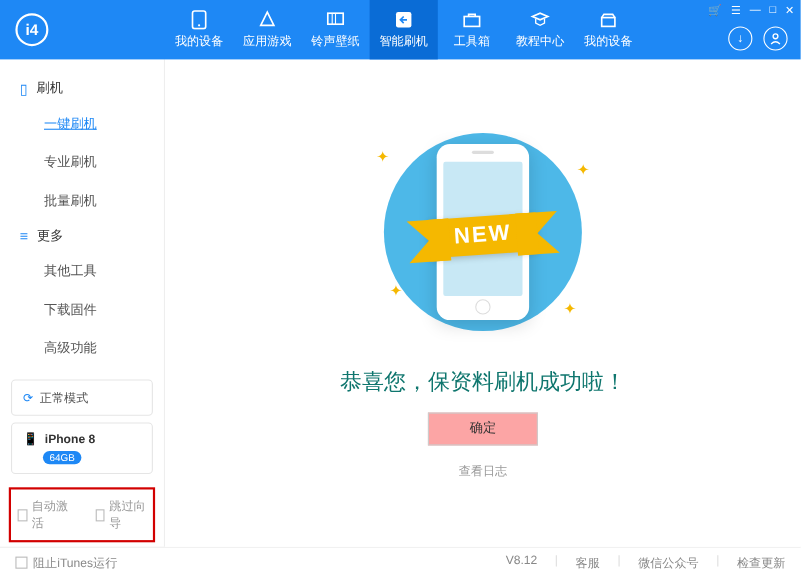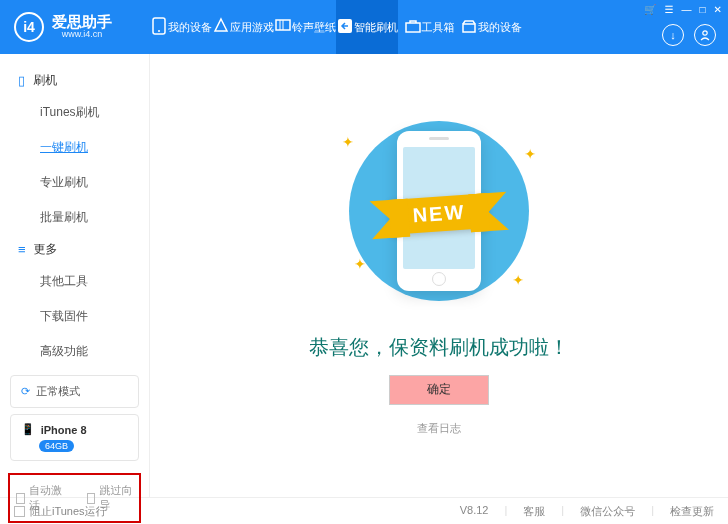--- a/index.html
+++ b/index.html
@@ -5,21 +5,21 @@
 * { margin: 0; padding: 0; box-sizing: border-box; font-family: "Microsoft YaHei", sans-serif; }
 body { width: 728px; height: 524px; background: #fff; overflow: hidden; }
 
 .header { height: 54px; background: #1e88f5; display: flex; align-items: center; color: #fff; position: relative; }
 .logo-area { display: flex; align-items: center; padding: 0 14px; width: 150px; text-align: center; }
 .logo-circle { width: 30px; height: 30px; border: 2px solid #fff; border-radius: 50%; display: flex; align-items: center; justify-content: center; font-weight: bold; font-size: 14px; }
 .logo-text { margin-left: 8px; }
 .logo-title { font-size: 15px; font-weight: bold; line-height: 1; }
 .logo-sub { font-size: 9px; opacity: 0.9; line-height: 1.2; }
 .nav { display: flex; height: 100%; }
-.nav-item { width: 62px; display: flex; flex-direction: row; align-items: center; justify-content: center; font-size: 11px; cursor: pointer; }
+.nav-item { width: 62px; display: flex; flex-direction: column; align-items: center; justify-content: center; font-size: 11px; cursor: pointer; }
 .nav-item.active { background: #0a6cd6; }
 .nav-icon { width: 18px; height: 18px; margin-bottom: 3px; display: flex; align-items: center; justify-content: center; }
 .win-controls { position: absolute; right: 6px; top: 4px; display: flex; gap: 8px; font-size: 10px; }
 .win-controls span { cursor: pointer; }
 .header-right { position: absolute; right: 12px; bottom: 8px; display: flex; gap: 10px; }
 .circ-btn { width: 22px; height: 22px; border: 1.5px solid #fff; border-radius: 50%; display: flex; align-items: center; justify-content: center; cursor: pointer; font-size: 11px; }
 
 .body { display: flex; height: 443px; }
 .sidebar { width: 150px; border-right: 1px solid #eee; padding-top: 12px; display: flex; flex-direction: column; }
 .sb-group { padding: 6px 18px; font-size: 12px; color: #333; display: flex; align-items: center; gap: 8px; }
@@ -58,24 +58,20 @@
 .footer-right { margin-left: auto; display: flex; gap: 16px; align-items: flex-start; }
 .footer-right .sep { color: #ddd; }
 .footer-link { cursor: pointer; }
 </style>
 </head>
 <body>
 
 <div class="header">
   <div class="logo-area">
     <div class="logo-circle">i4</div>
-    <div class="logo-text">
-      <div class="logo-title">爱思助手</div>
-      <div class="logo-sub">www.i4.cn</div>
-    </div>
   </div>
   <div class="nav">
     <div class="nav-item">
         <div class="nav-icon">
           <svg width="16" height="18" viewBox="0 0 16 18">
             <rect x="2" y="1" width="12" height="16" rx="2" fill="none" stroke="#fff" stroke-width="1.5"></rect>
             <circle cx="8" cy="14" r="1" fill="#fff"></circle>
           </svg>
         </div>
         <span>我的设备</span>
@@ -107,20 +103,29 @@
         <span>智能刷机</span>
       </div>
     <div class="nav-item">
         <div class="nav-icon">
           <svg width="18" height="16" viewBox="0 0 18 16">
             <rect x="2" y="5" width="14" height="9" fill="none" stroke="#fff" stroke-width="1.5"></rect>
             <path d="M6 5 L6 3 L12 3 L12 5" fill="none" stroke="#fff" stroke-width="1.5"></path>
           </svg>
         </div>
         <span>工具箱</span>
+      </div>
+    <div class="nav-item">
+        <div class="nav-icon">
+          <svg width="18" height="16" viewBox="0 0 18 16">
+            <path d="M2 5 L9 2 L16 5 L9 8 Z" fill="none" stroke="#fff" stroke-width="1.5"></path>
+            <path d="M5 7 L5 11 L9 13 L13 11 L13 7" fill="none" stroke="#fff" stroke-width="1.2"></path>
+          </svg>
+        </div>
+        <span>教程中心</span>
       </div>
     <div class="nav-item">
         <div class="nav-icon">
           <svg width="18" height="16" viewBox="0 0 18 16">
             <rect x="3" y="6" width="12" height="8" fill="none" stroke="#fff" stroke-width="1.5"></rect>
             <path d="M3 6 L5 3 L13 3 L15 6" fill="none" stroke="#fff" stroke-width="1.5"></path>
           </svg>
         </div>
         <span>我的设备</span>
       </div>
@@ -142,21 +147,20 @@
       </div>
   </div>
 </div>
 
 <div class="body">
   <div class="sidebar">
     <div class="sb-group">
         <span class="gicon">▯</span>
         <span>刷机</span>
       </div>
-    <div class="sb-item">iTunes刷机</div>
     <div class="sb-item active">一键刷机</div>
     <div class="sb-item">专业刷机</div>
     <div class="sb-item">批量刷机</div>
     <div class="sb-group">
         <span class="gicon">≡</span>
         <span>更多</span>
       </div>
     <div class="sb-item">其他工具</div>
     <div class="sb-item">下载固件</div>
     <div class="sb-item">高级功能</div>

